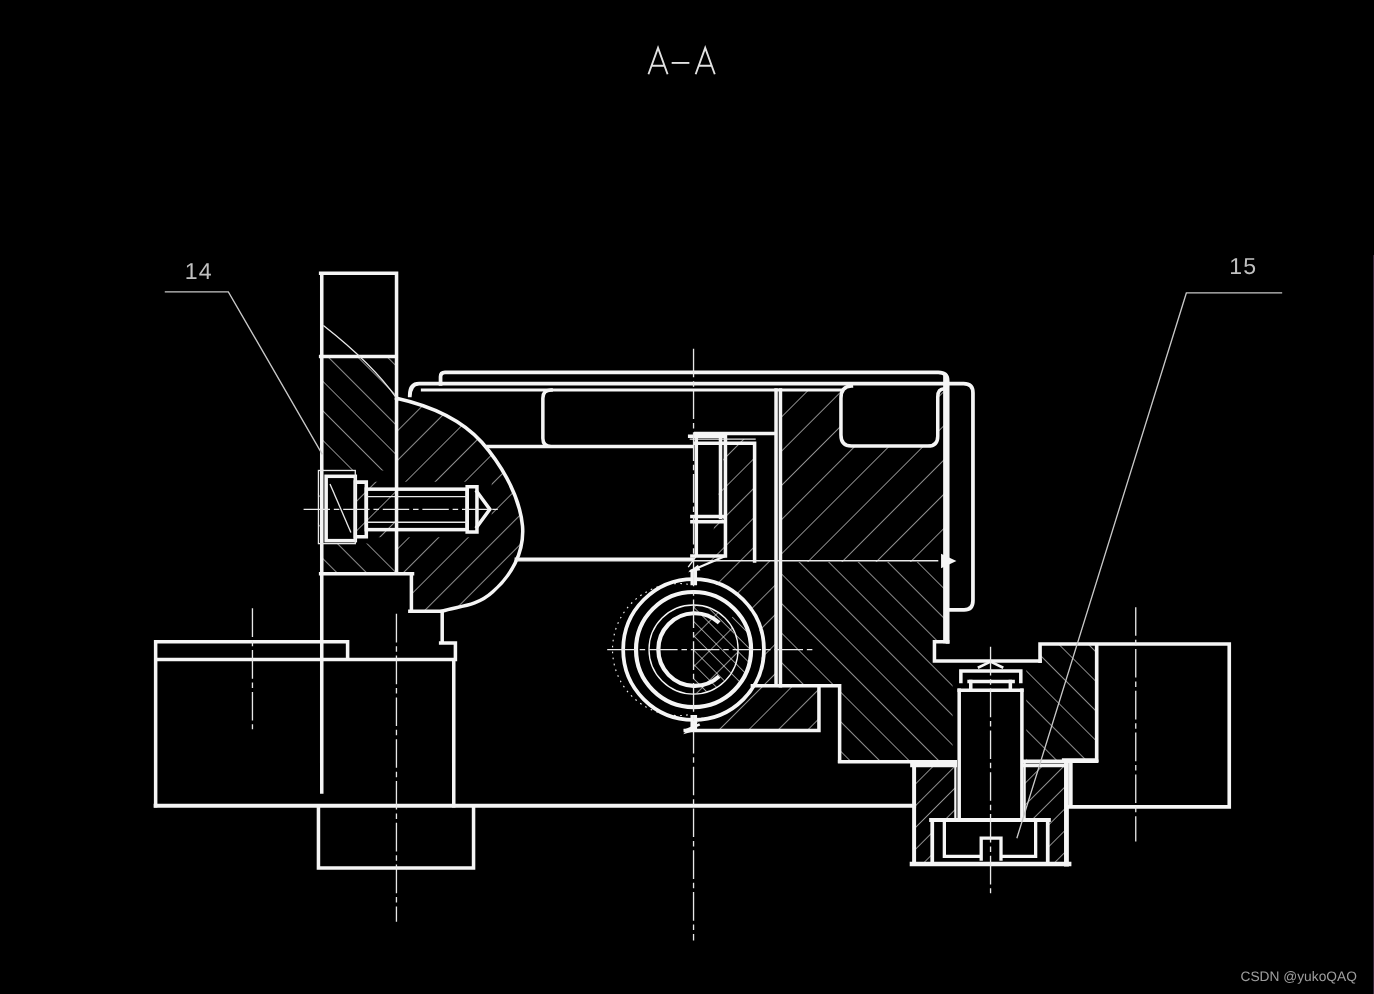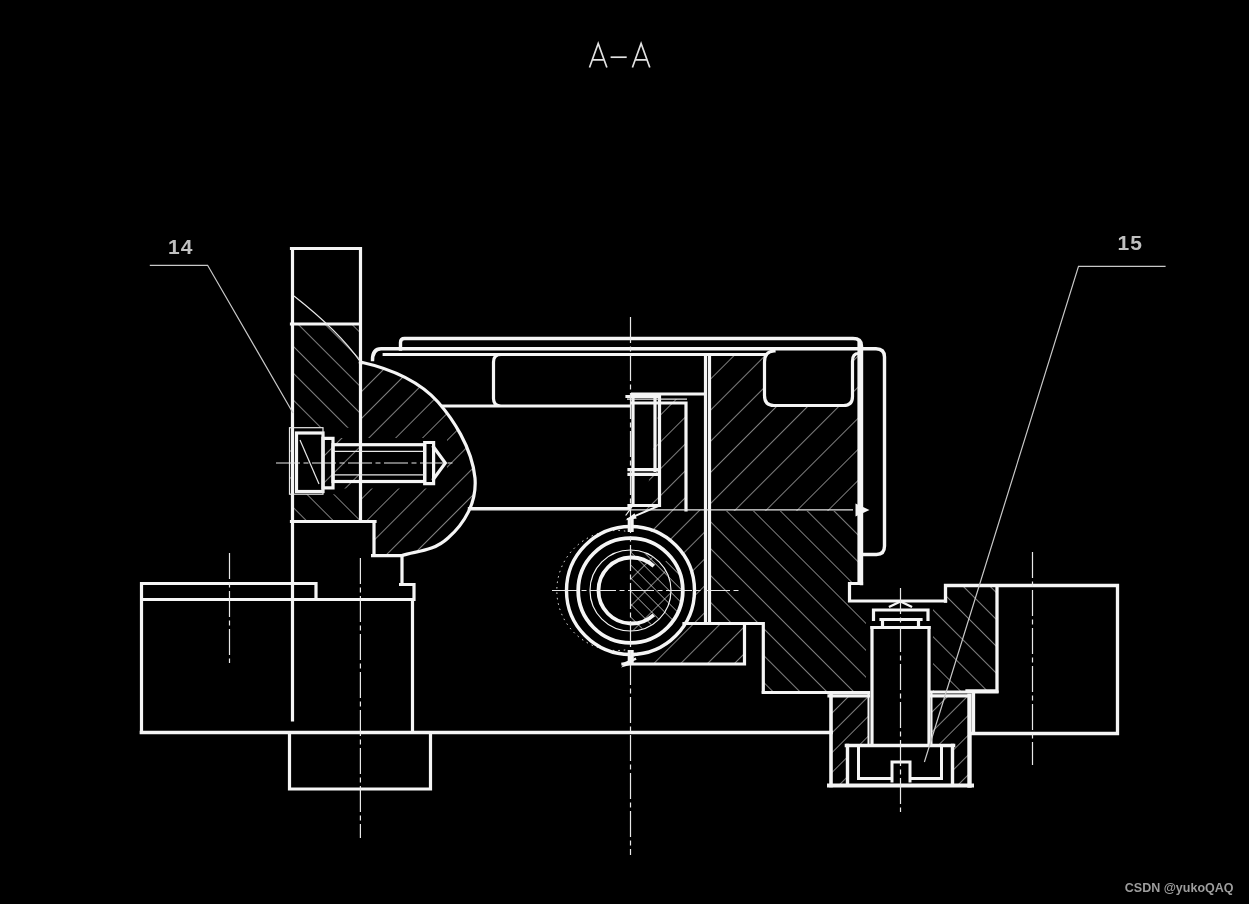--- a/index.html
+++ b/index.html
@@ -1,15 +1,15 @@
 <!DOCTYPE html>
 <html><head><meta charset="utf-8">
 <style>
 html,body{margin:0;padding:0;background:#000;}
-#wrap{width:1249px;height:904px;background:#f0abfc;position:relative;overflow:hidden;font-weight:bold;}
+#wrap{width:1249px;height:904px;background:#f0abfc;position:relative;overflow:hidden;}
 svg{display:block;}
 </style></head>
 <body>
 <div id="wrap">
 <svg width="1249" height="904" viewBox="0 0 1249 904">
 <defs>
 <pattern id="hb19" width="19" height="19" patternUnits="userSpaceOnUse" patternTransform="rotate(-45)">
           <line x1="0" y1="0" x2="0" y2="19" stroke="#e8e8e8" stroke-width="1.1"></line>
         </pattern>
 <pattern id="hf19" width="19" height="19" patternUnits="userSpaceOnUse" patternTransform="rotate(45)">

